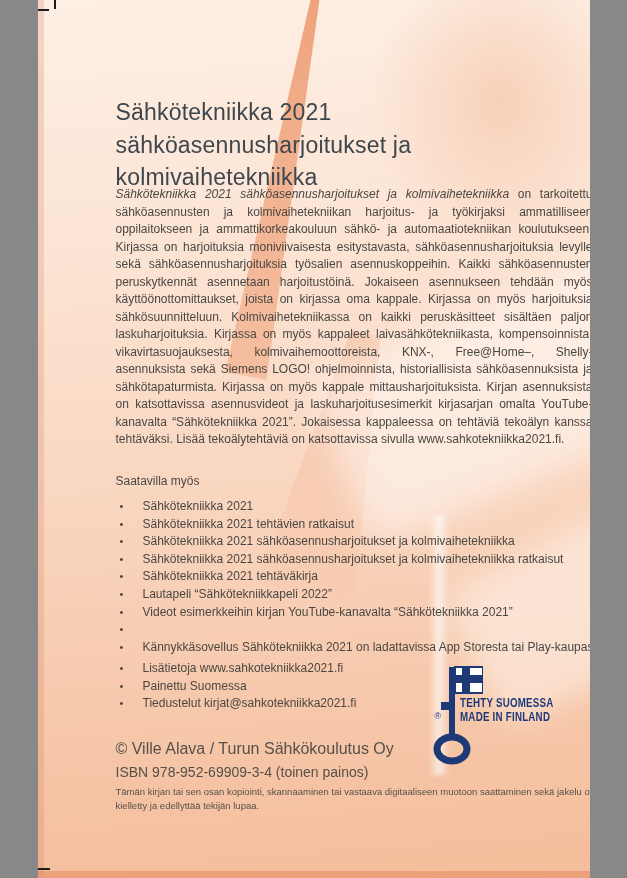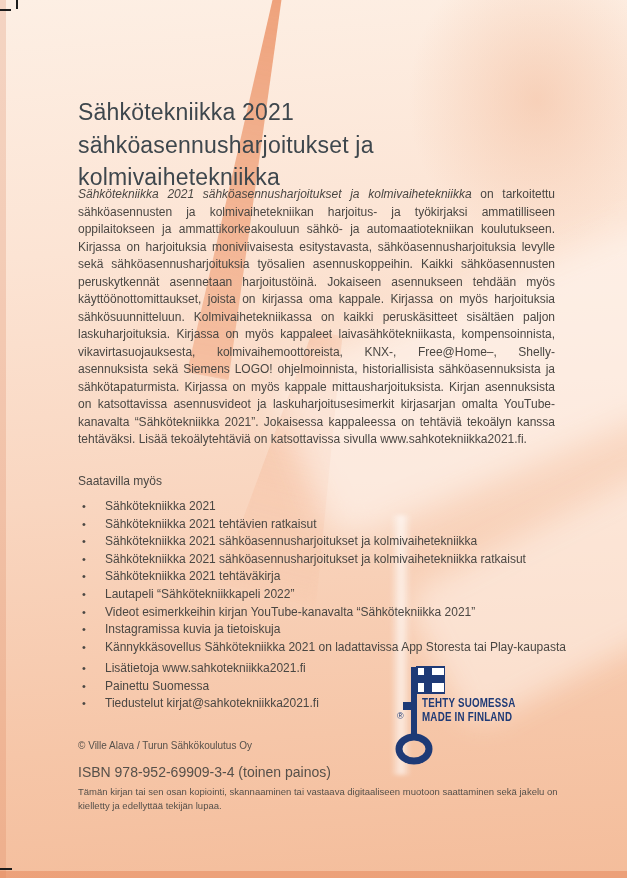--- a/index.html
+++ b/index.html
@@ -1,18 +1,18 @@
 <!DOCTYPE html>
 <html><head>
 <meta charset="utf-8">
 <style>
   html,body{margin:0;padding:0;background:#888;}
   .page{
     position:relative;
-    width:627px;height:878px;
+    width:552px;height:878px;
     margin:0 auto;
     overflow:hidden;
     font-family:"Liberation Sans", sans-serif;
     background:linear-gradient(176deg,#fdefe4 0%,#fce4d4 28%,#f9d6c0 55%,#f6c6a8 82%,#f4bd9b 100%);
   }
   
   .bg-layer{position:absolute;pointer-events:none;}
   .blade-top{
     left:222px;top:-30px;width:46px;height:410px;
     transform:rotate(10.5deg);
@@ -82,21 +82,21 @@
   .logo svg{position:absolute;left:0;top:0;}
   .logo-text{
     position:absolute;left:37px;top:35px;
     font-weight:bold;font-size:12.5px;line-height:13.5px;
     transform:scaleX(.78);transform-origin:left top;
     white-space:nowrap;letter-spacing:.3px;
   }
   .logo-reg{position:absolute;left:12px;top:49px;font-size:9px;}
   
   .footer-line{position:absolute;left:78px;color:#56504a;}
-  .f-copyright{top:740px;font-size:10px;text-align:center;}
+  .f-copyright{top:740px;font-size:16px;text-align:center;}
   .f-isbn{top:764px;font-size:14px;}
   .f-legal{top:785px;width:508px;font-size:9.5px;line-height:13.5px;}
 </style>
 </head>
 <body>
 
 <div class="page">
 
   <div class="bg-layer blade-top"></div>
   <div class="bg-layer blade-mid"></div>
@@ -143,21 +143,20 @@
     <li>
         <span class="bullet">•</span>
         <span>Lautapeli “Sähkötekniikkapeli 2022”</span>
       </li>
     <li>
         <span class="bullet">•</span>
         <span>Videot esimerkkeihin kirjan YouTube-kanavalta “Sähkötekniikka 2021”</span>
       </li>
     <li>
         <span class="bullet">•</span>
-        <span>Instagramissa kuvia ja tietoiskuja</span>
       </li>
     <li>
         <span class="bullet">•</span>
         <span>Kännykkäsovellus Sähkötekniikka 2021 on ladattavissa App Storesta tai Play-kaupasta</span>
       </li>
   </ul>
 
   <ul class="blist list-info">
     <li>
         <span class="bullet">•</span>

